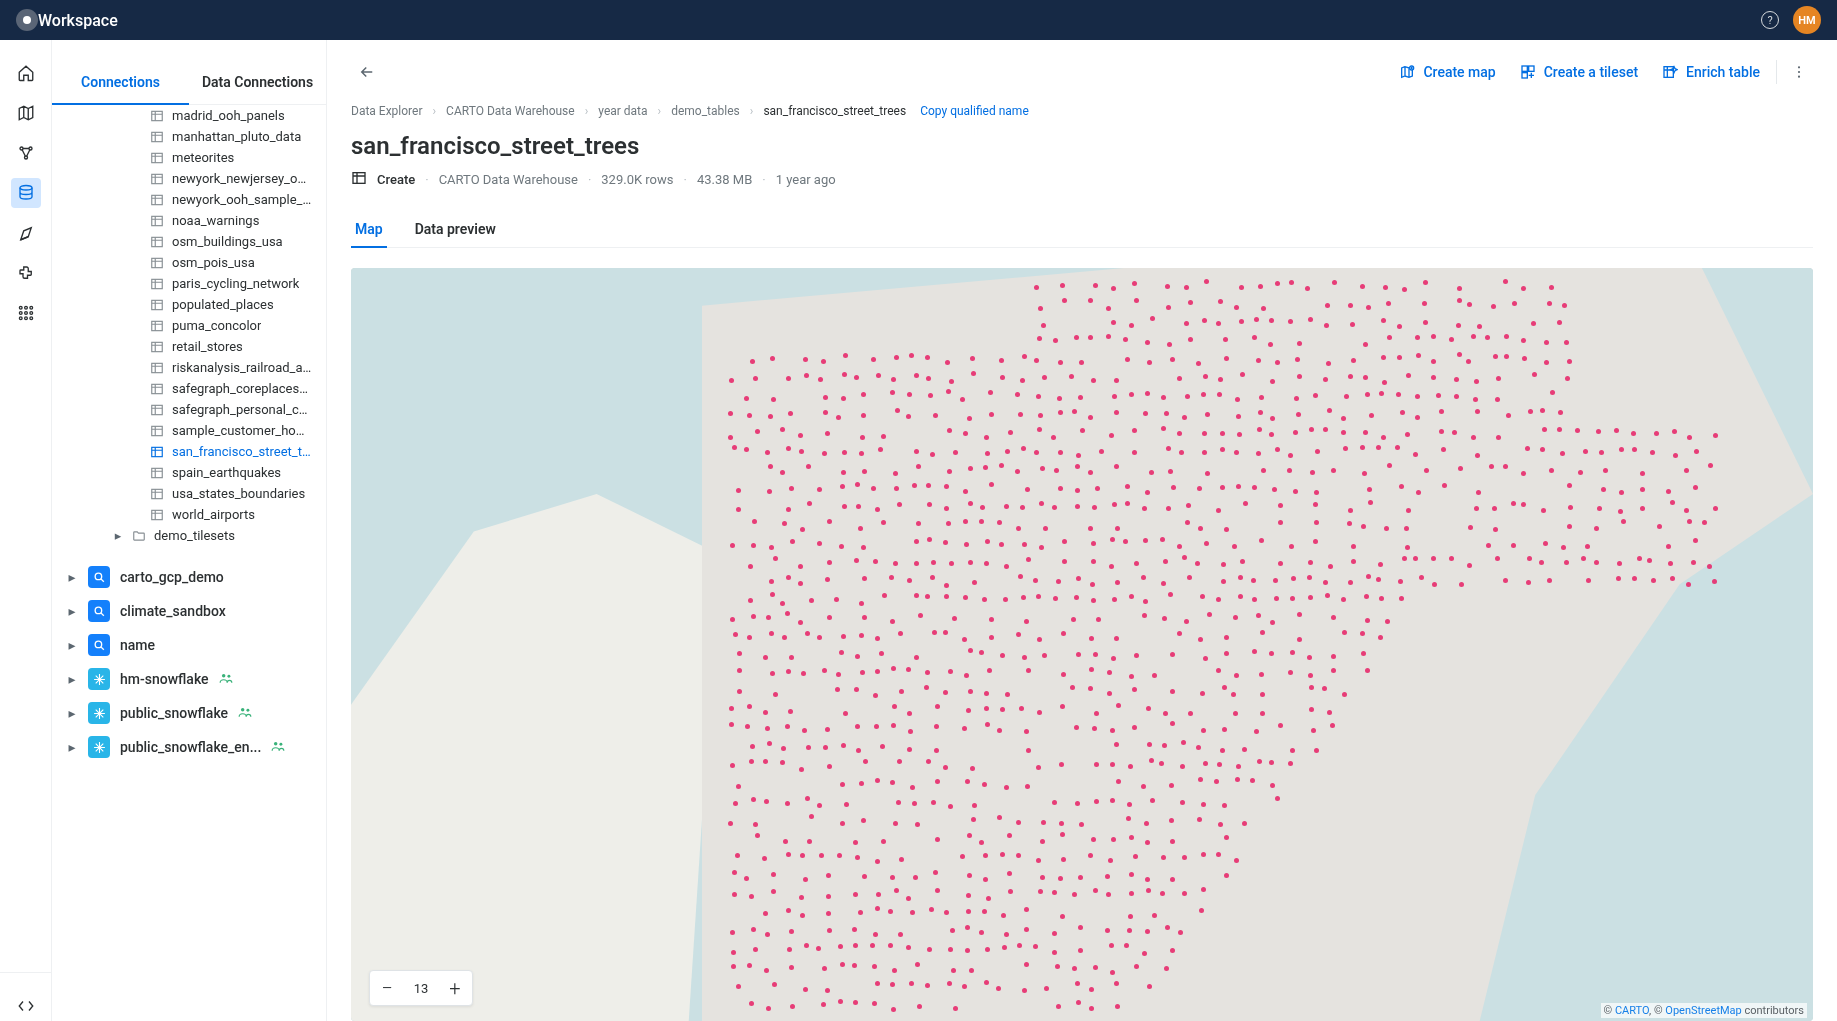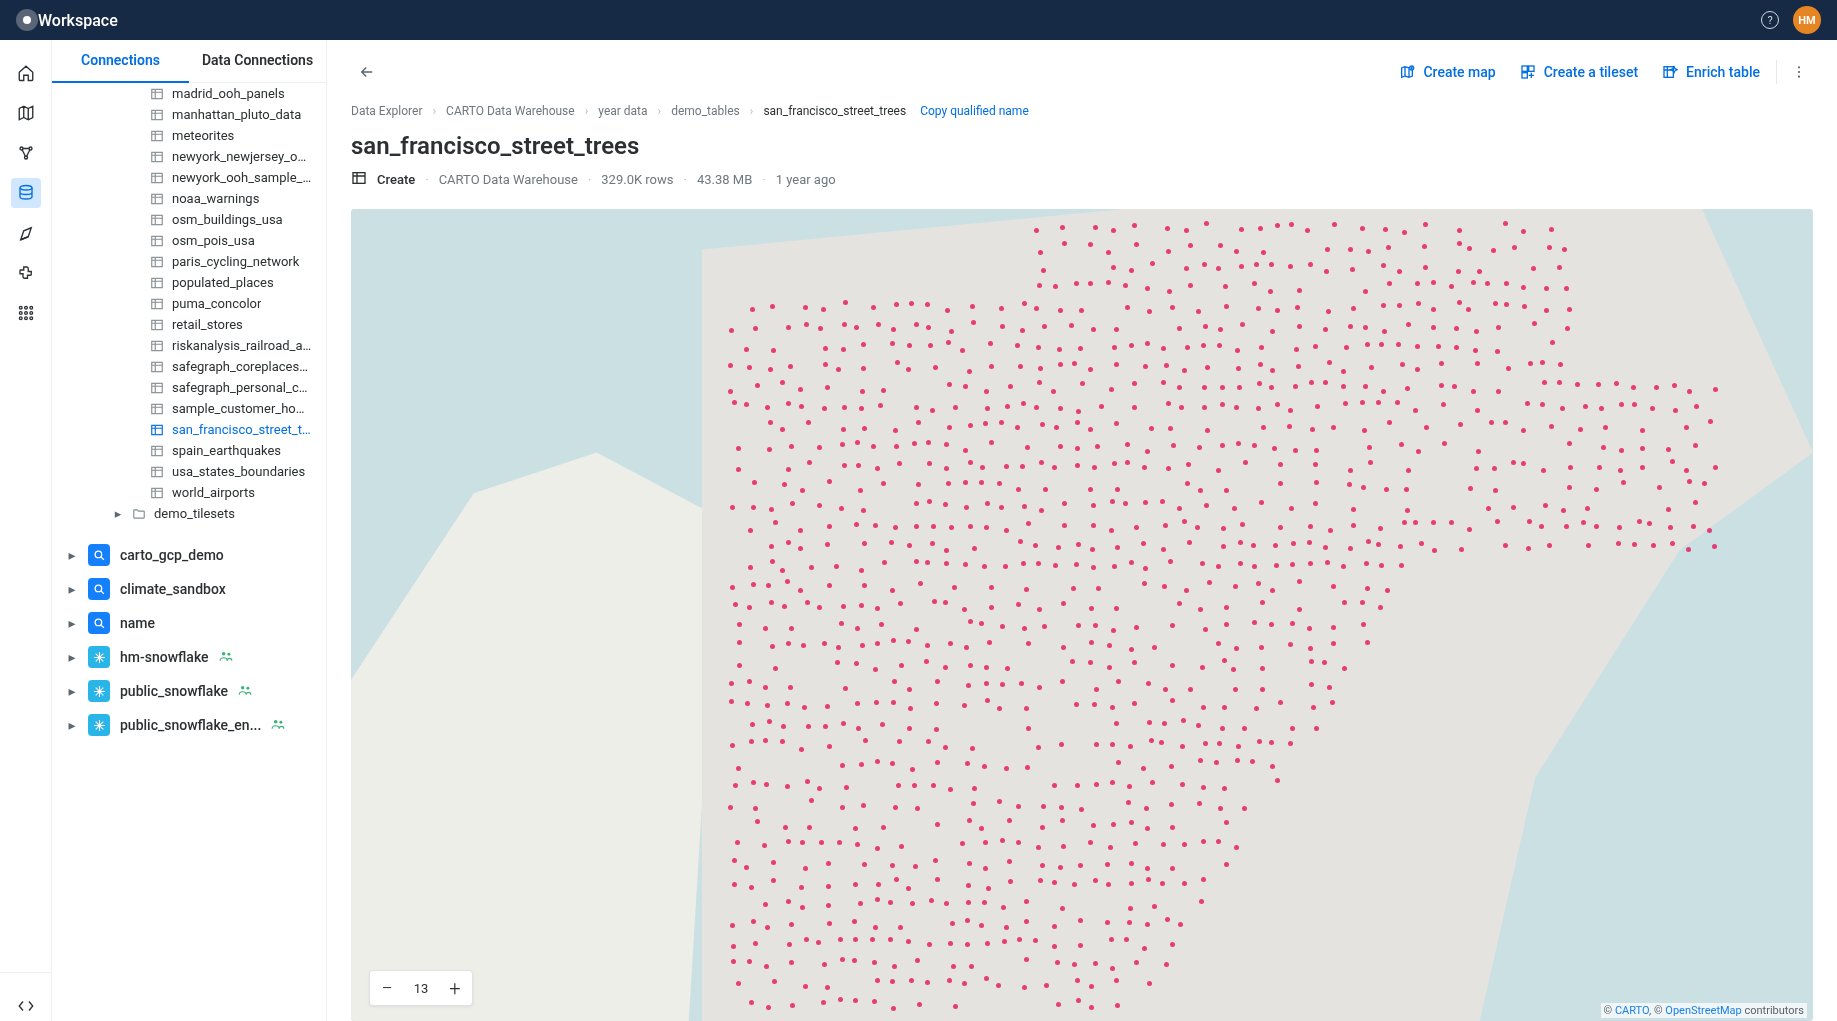--- a/index.html
+++ b/index.html
@@ -23,21 +23,21 @@
   .rail-item { width: 30px; height: 30px; display: flex; align-items: center; justify-content: center; border-radius: 4px; color: #2c3032; cursor: pointer; }
   .rail-item.active { background: #d1e6ff; color: #036fe2; }
   .rail-spacer { flex: 1; }
   .rail-bottom-sep { width: 100%; border-top: 1px solid #eef0f2; padding-top: 18px; display:flex; justify-content:center; }
   .rail-bottom { width: 30px; height: 30px; display:flex; align-items:center; justify-content:center; color:#2c3032; cursor:pointer; }
   .rail svg { width: 18px; height: 18px; stroke: currentColor; fill: none; stroke-width: 1.8; }
 
   
   .sidebar { width: 275px; border-right: 1px solid #eef0f2; display: flex; flex-direction: column; overflow: hidden; }
   .side-tabs { display: flex; border-bottom: 1px solid #eef0f2; }
-  .side-tab { flex: 1; text-align: center; padding: 12px 8px 14px; font-weight: 600; font-size: 14px; cursor: pointer; position: relative; }
+  .side-tab { flex: 1; text-align: center; padding: 34px 8px 14px; font-weight: 600; font-size: 14px; cursor: pointer; position: relative; }
   .side-tab.active { color: #036fe2; }
   .side-tab.active::after { content: ""; position: absolute; left: 0; right: 0; bottom: -1px; height: 2px; background: #036fe2; }
   .tree { flex: 1; overflow-y: auto; padding: 0 8px 8px 8px; }
   .tree-item { display: flex; align-items: center; gap: 8px; padding: 3px 6px; border-radius: 4px; font-size: 13px; color: #2c3032; white-space: nowrap; overflow: hidden; text-overflow: ellipsis; cursor: pointer; }
   .tree-item.selected { color: #036fe2; }
   .tree-item.selected .table-icon { color: #036fe2; }
   .tree-item .label { overflow: hidden; text-overflow: ellipsis; }
   .table-icon { color: #888f94; flex-shrink: 0; }
   .tree-group { display:flex; align-items:center; gap:10px; padding: 6px; font-size:14px; font-weight:500; cursor:pointer; }
   .chev { width:12px; color:#5c6770; display:flex; align-items:center; justify-content:center; }
@@ -460,20 +460,24 @@
       <span class="dot">·</span>
       <span>CARTO Data Warehouse</span>
       <span class="dot">·</span>
       <span>329.0K rows</span>
       <span class="dot">·</span>
       <span>43.38 MB</span>
       <span class="dot">·</span>
       <span>1 year ago</span>
     </div>
 
+    <div class="content-tabs">
+      <div class="content-tab active">Map</div>
+      <div class="content-tab">Data preview</div>
+    </div>
 
     <div class="map-wrap">
       <div class="map-base">
         <div class="map-water"></div>
         <div class="map-land2"></div>
         <div class="map-land"></div>
         <div class="point-layer" id="points">
             <div class="pt" style="left:30.462129648978685%;top:0.3265159554282036%"></div>
             <div class="pt" style="left:33.05378868270093%;top:-0.05699126846739091%"></div>
             <div class="pt" style="left:36.4312987963083%;top:-0.015711484846508483%"></div>

